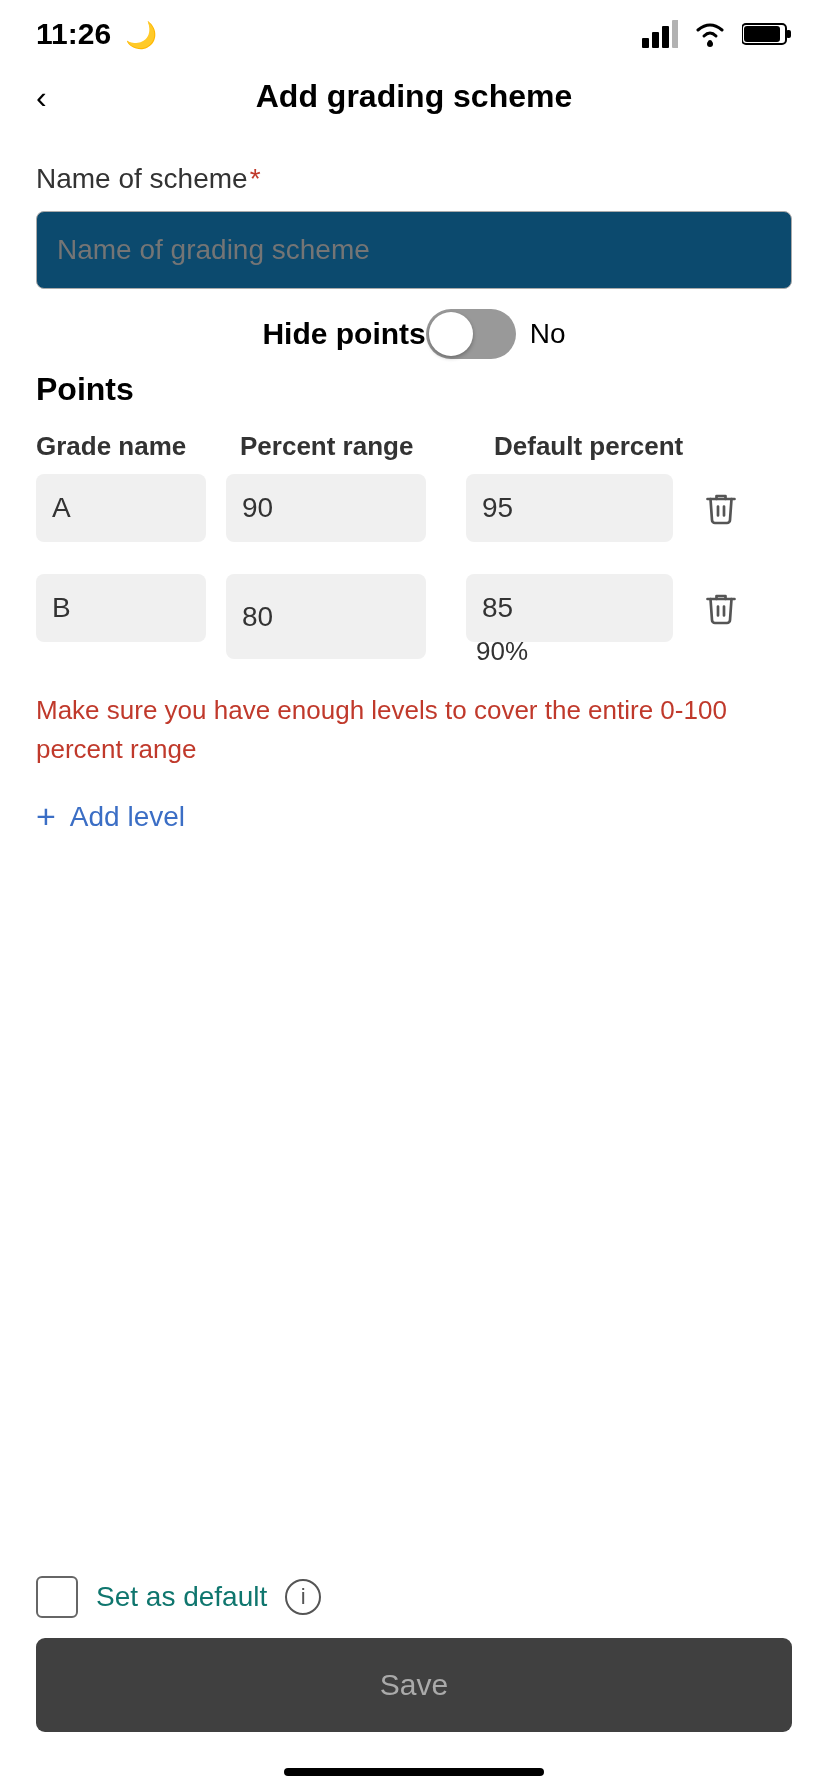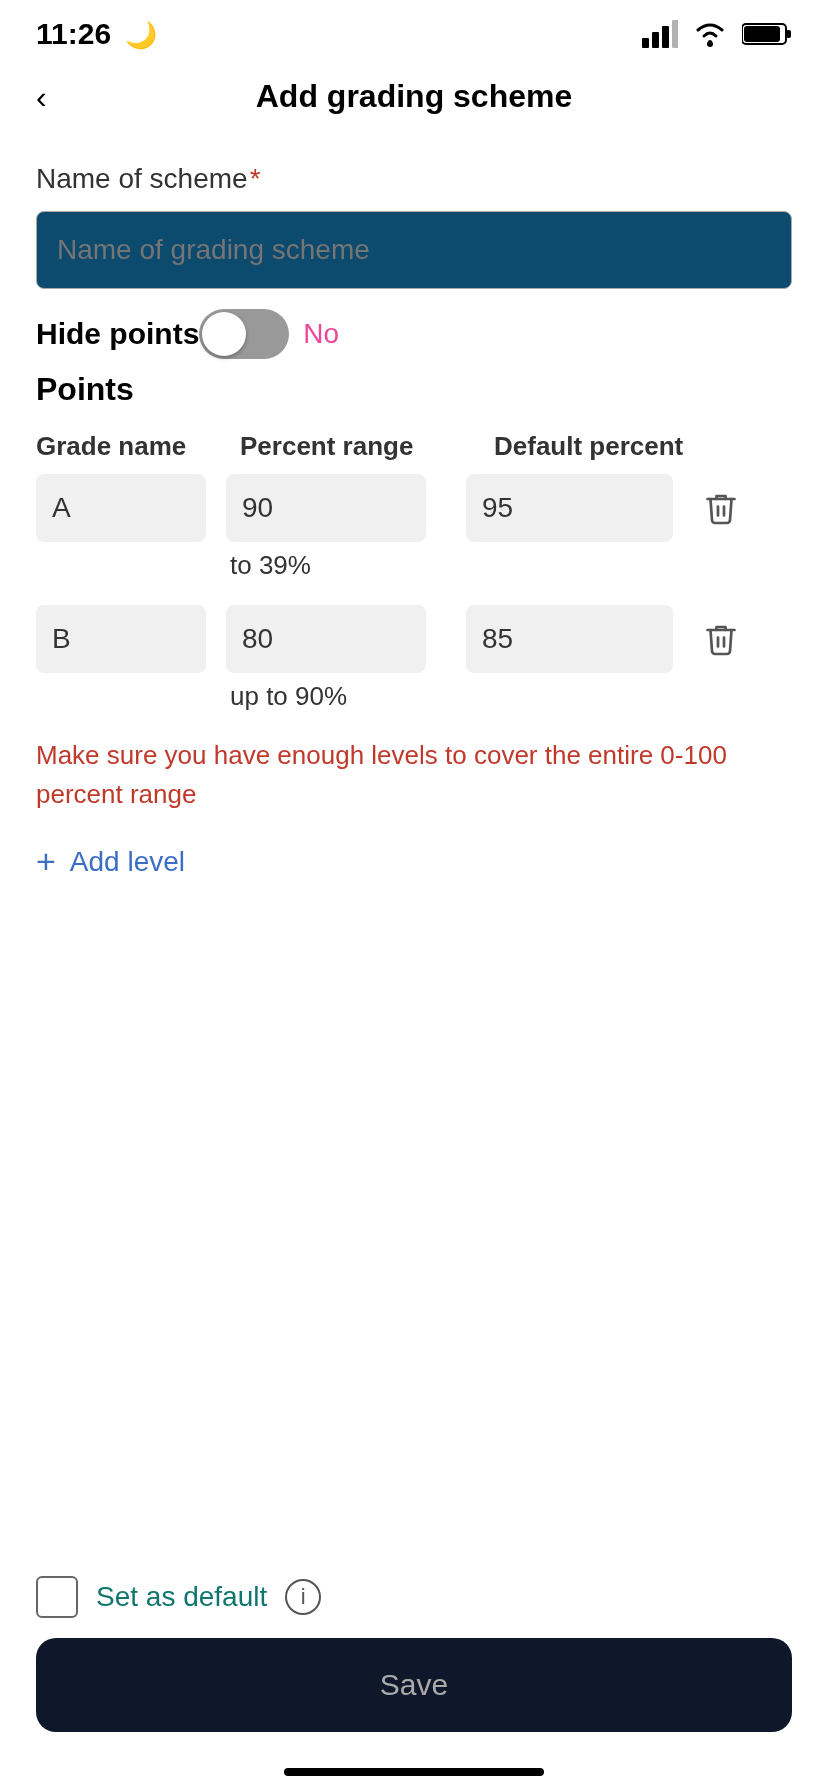--- a/index.html
+++ b/index.html
@@ -86,21 +86,21 @@
       margin-bottom: 20px;
     }
 
     
     .hide-points-section {
       margin-bottom: 10px;
     }
     .hide-points-row {
       display: flex;
       align-items: center;
-      justify-content: flex-start;
+      justify-content: center;
       margin-bottom: 12px;
     }
     .hide-points-label {
       font-size: 30px;
       font-weight: 700;
       color: #000;
     }
     .toggle-area {
       display: flex;
       align-items: center;
@@ -120,21 +120,21 @@
       background: #fff;
       border-radius: 50%;
       position: absolute;
       top: 3px;
       left: 3px;
       box-shadow: 0 2px 4px rgba(0,0,0,0.3);
       transition: left 0.2s;
     }
     .toggle-no {
       font-size: 28px;
-      color: #ec4899;
+      color: #000000;
     }
     .hide-points-desc {
       font-size: 26px;
       color: #444;
       line-height: 1.5;
       margin-bottom: 36px;
     }
 
     
     .levels-title {
@@ -169,21 +169,22 @@
       border: none;
       border-radius: 8px;
       padding: 18px 16px;
       font-size: 28px;
       color: #333;
       width: 170px;
       outline: none;
     }
     .level-range-col {
       display: flex;
-      flex-direction: column;
+      flex-direction: row;
+      gap: 46px;
     }
     .level-range-input {
       background: #f0f0f0;
       border: none;
       border-radius: 8px;
       padding: 18px 16px;
       font-size: 28px;
       color: #333;
       width: 200px;
       outline: none;
@@ -277,23 +278,23 @@
       border-radius: 50%;
       display: flex;
       align-items: center;
       justify-content: center;
       font-size: 22px;
       color: #555;
       cursor: pointer;
     }
     .save-btn {
       width: 100%;
-      background: #0f172a;
+      background: #404040;
       border: none;
-      border-radius: 20px;
+      border-radius: 9px;
       padding: 30px;
       font-size: 30px;
       color: #aaa;
       cursor: default;
       font-weight: 400;
     }
 
     
     .home-indicator {
       position: absolute;

